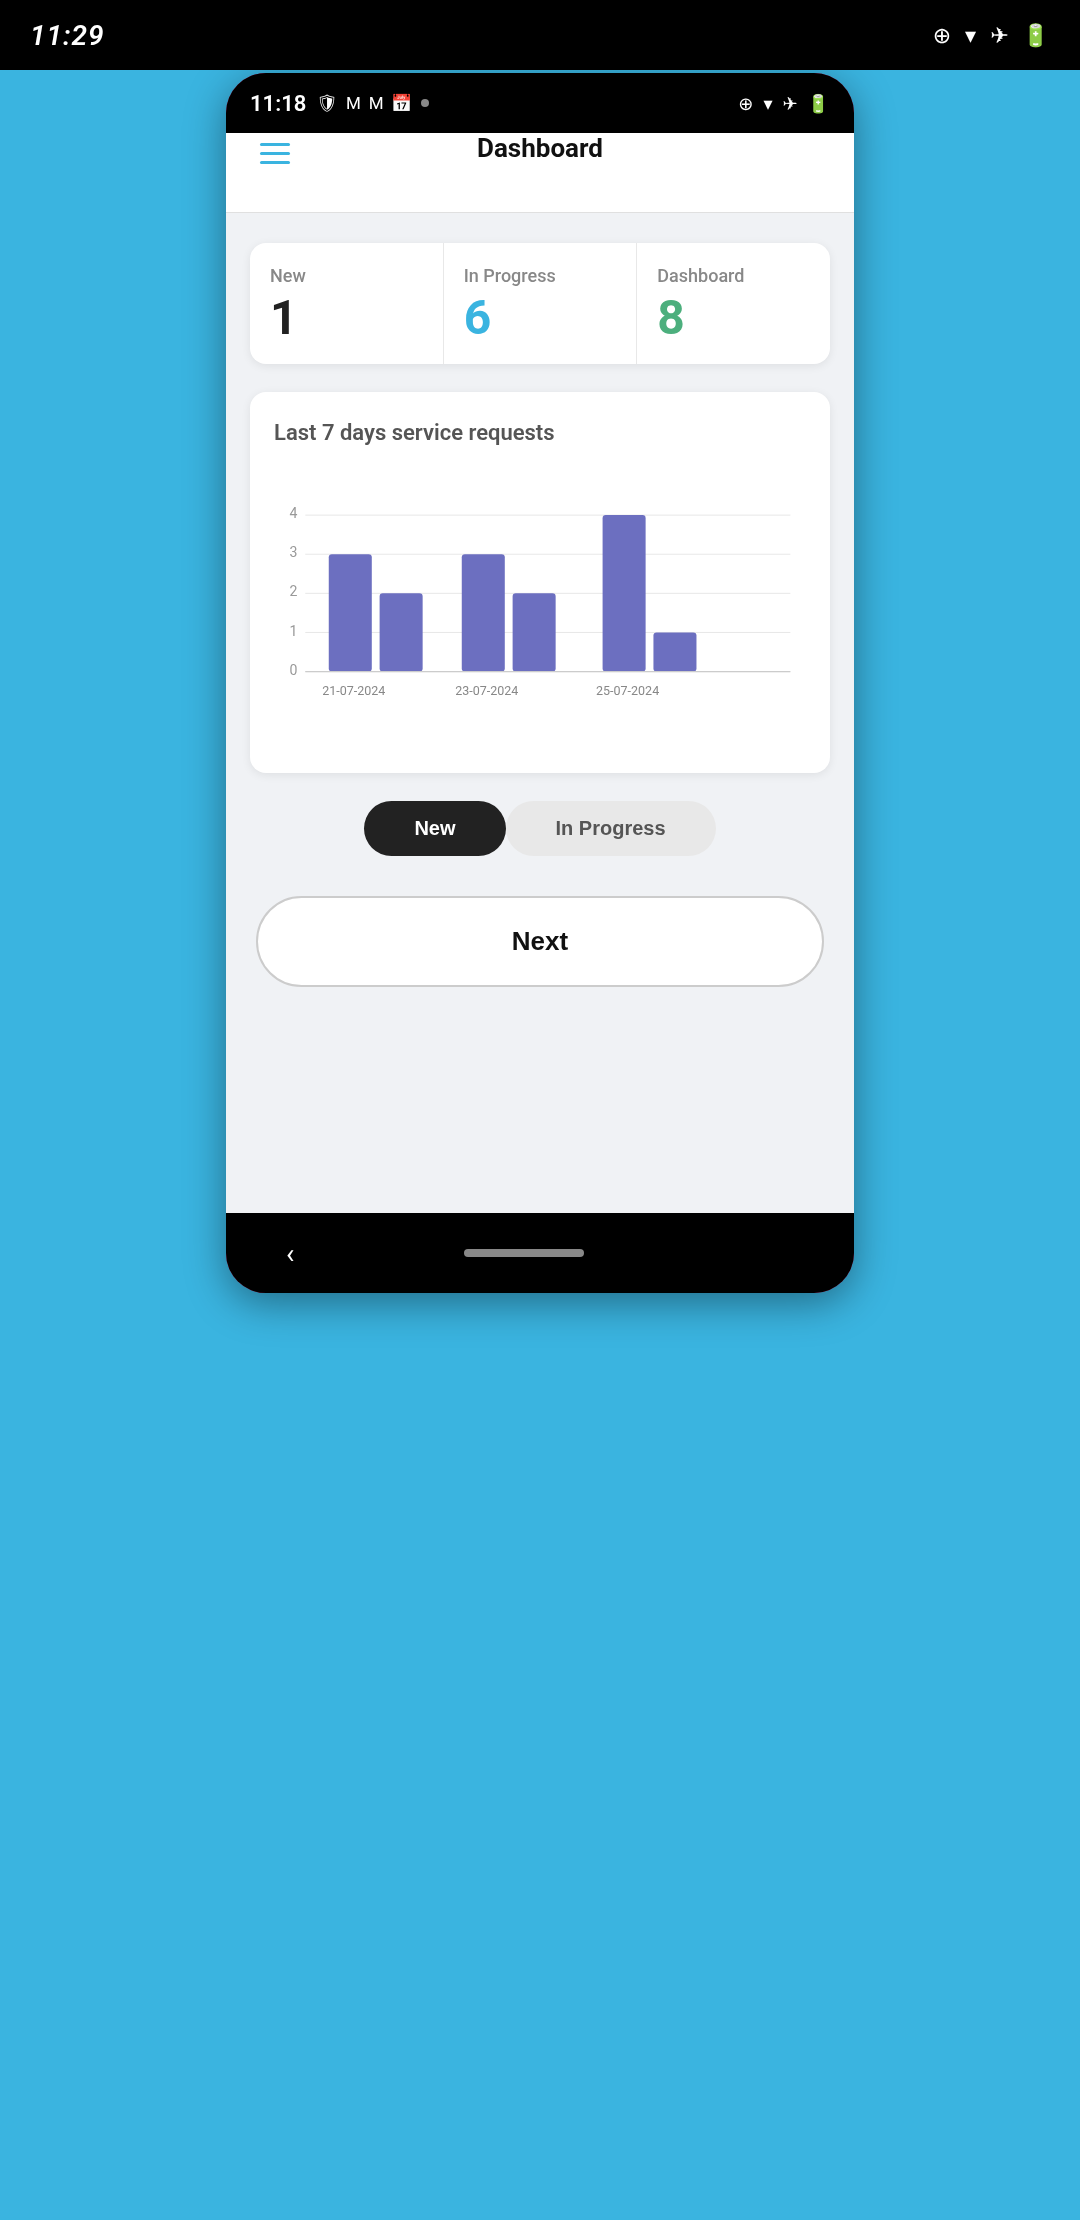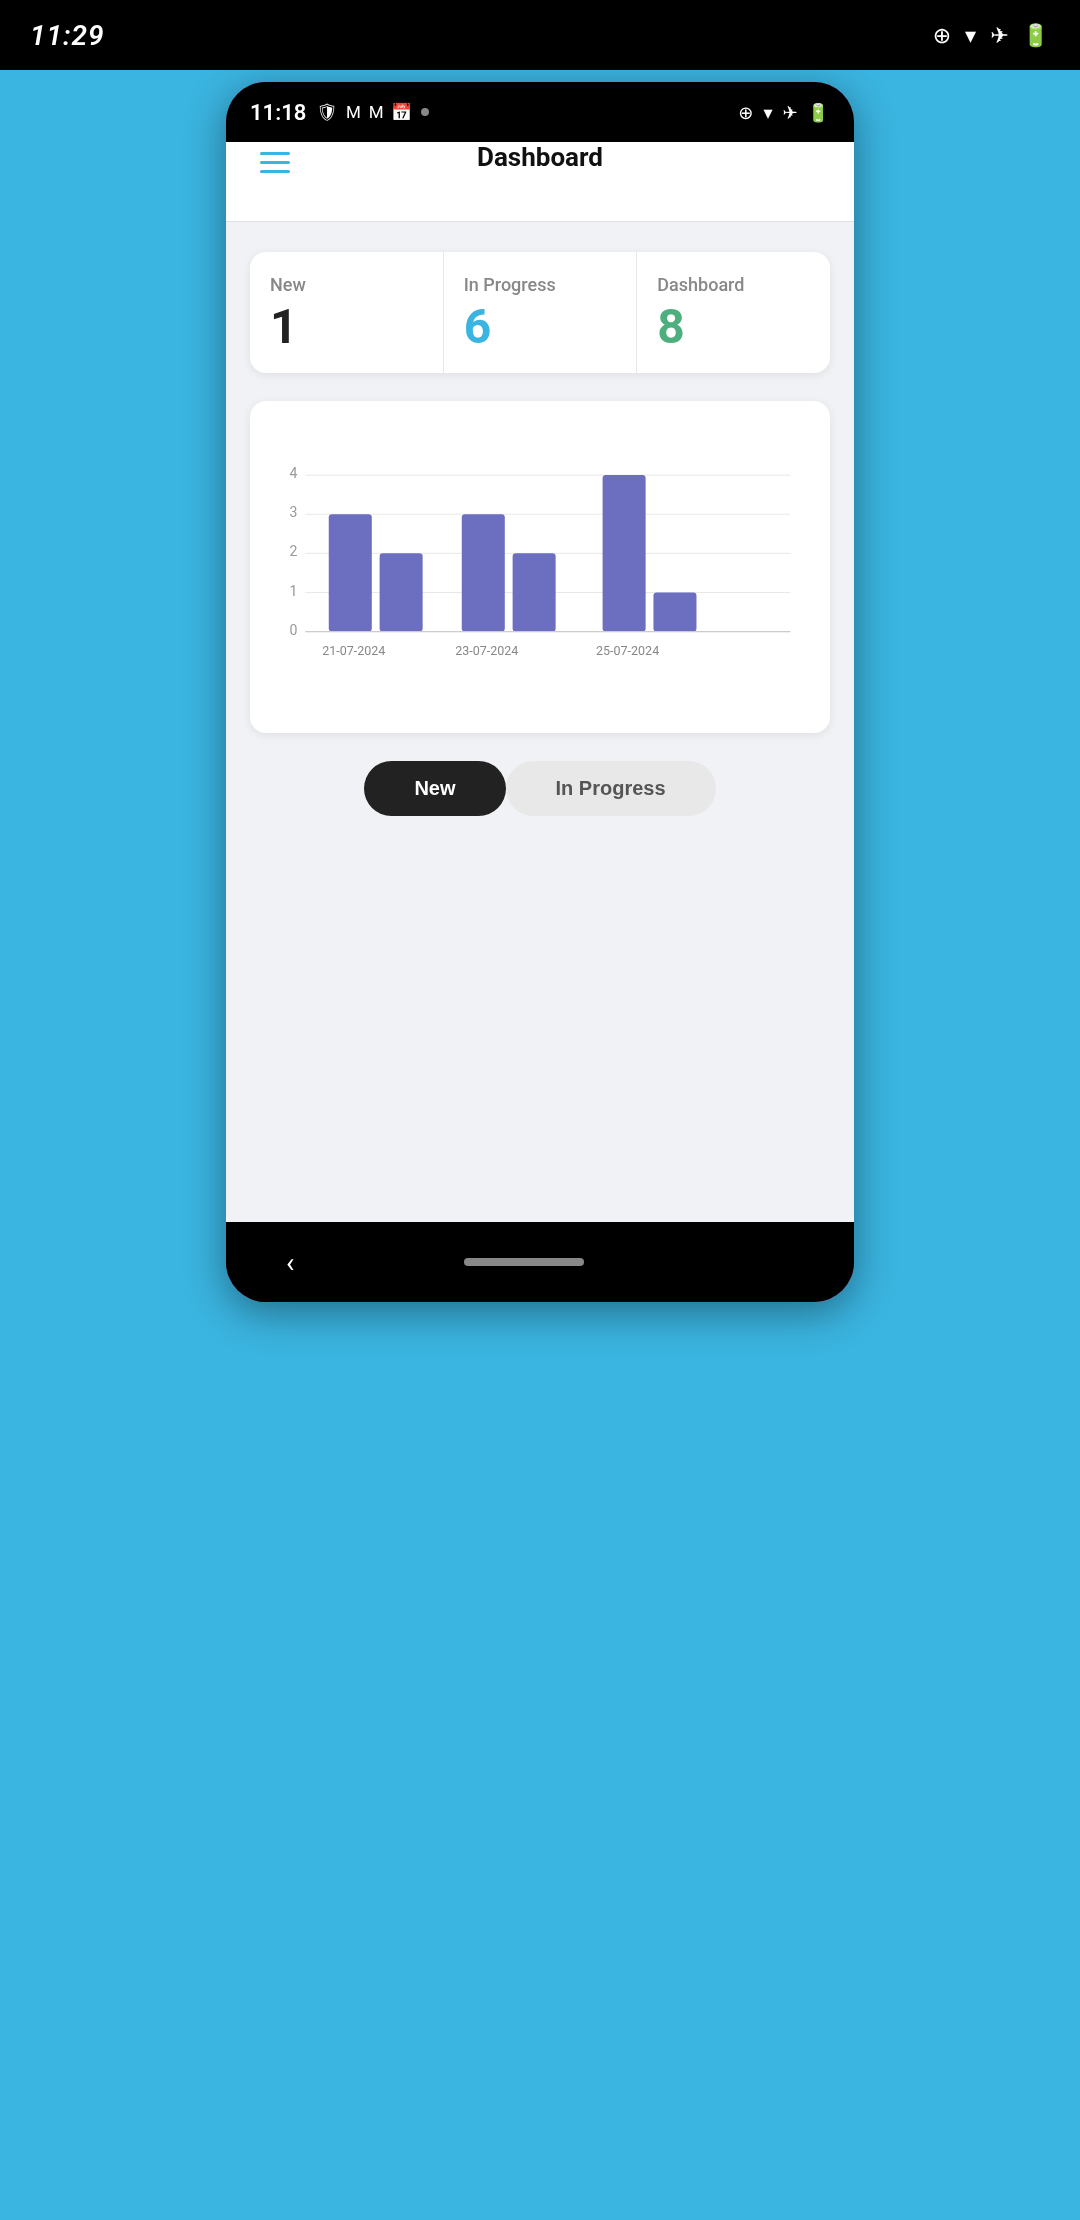--- a/index.html
+++ b/index.html
@@ -35,21 +35,21 @@
       align-items: center;
     }
     .outer-status-icons span {
       color: #fff;
       font-size: 22px;
     }
 
     
     .phone-frame {
       width: 628px;
-      margin: 12px auto;
+      margin: 3px auto;
       background: #be185d;
       border-radius: 40px;
       overflow: hidden;
       box-shadow: 0 10px 40px rgba(0,0,0,0.4);
     }
 
     
     .inner-status-bar {
       background: #000;
       height: 60px;
@@ -344,20 +344,21 @@
         <div class="stat-label">In Progress</div>
         <div class="stat-value blue">6</div>
       </div>
       <div class="stat-card">
         <div class="stat-label">Dashboard</div>
         <div class="stat-value green">8</div>
       </div>
     </div>
 
     <div class="chart-card">
+      <div class="chart-title">Last 7 days service requests</div>
       <div class="chart-area">
         <svg class="chart-svg" viewBox="0 0 680 280">
 
           <line x1="40" y1="20" x2="660" y2="20" stroke="#e0e0e0" stroke-width="1"></line>
           <line x1="40" y1="70" x2="660" y2="70" stroke="#e0e0e0" stroke-width="1"></line>
           <line x1="40" y1="120" x2="660" y2="120" stroke="#e0e0e0" stroke-width="1"></line>
           <line x1="40" y1="170" x2="660" y2="170" stroke="#e0e0e0" stroke-width="1"></line>
           <line x1="40" y1="220" x2="660" y2="220" stroke="#e0e0e0" stroke-width="1"></line>
 
           <text x="30" y="24" text-anchor="end" font-size="18" fill="#999">4</text>
@@ -386,20 +387,23 @@
         </svg>
       </div>
     </div>
 
     <div class="filter-tabs">
       <button class="filter-tab active">New</button>
       <button class="filter-tab inactive">In Progress</button>
     </div>
 
 
+    <div class="next-btn-wrap">
+      <button class="next-btn">Next</button>
+    </div>
 
   </div>
 
   <div class="bottom-nav">
     <span class="nav-back">‹</span>
     <div class="nav-home-pill"></div>
     <div class="nav-placeholder"></div>
   </div>
 
 </div>

